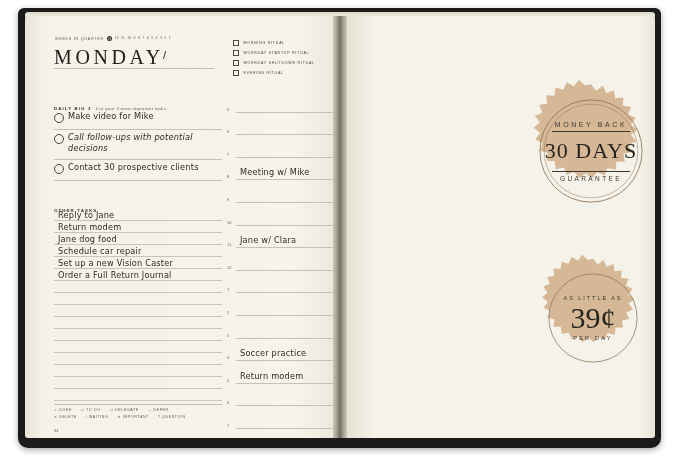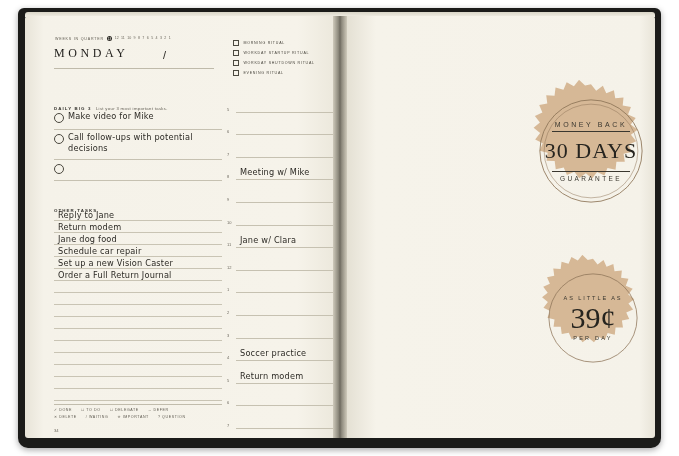--- a/index.html
+++ b/index.html
@@ -84,40 +84,40 @@
   .weeks-label { font-size: 3.6px; letter-spacing: .8px; color: #5d594f; text-transform: uppercase; }
   .weeks-nums { display: flex; gap: 2.4px; font-size: 3.6px; color: #6b675d; }
   .weeks-nums span.cur {
     background: #2c2a25; color: #f4f1e8; border-radius: 50%;
     width: 5.4px; height: 5.4px; display: inline-flex; align-items: center; justify-content: center;
     font-size: 3.2px;
   }
 
   .day-title {
     position: absolute; left: 7px; top: 30px;
-    font-size: 12px; letter-spacing: 3.6px; color: #1f1d1a;
+    font-size: 20px; letter-spacing: 3.6px; color: #1f1d1a;
     font-family: "Liberation Serif", serif;
   }
   .date-slash {
     position: absolute; left: 116px; top: 33px;
     font-size: 11px; color: #2b2924;
   }
   .title-rule {
     position: absolute; left: 7px; top: 52px; width: 160px; height: 1px; background: #bfbaaa;
   }
 
   .big3-label { position: absolute; left: 7px; top: 80px; }
   .big3-label .cap { font-size: 4.4px; letter-spacing: 1.1px; color: #33312c; font-weight: bold; }
   .big3-label .sub { font-size: 4.2px; letter-spacing: .35px; color: #5f5b51; }
 
   .big3 { position: absolute; left: 7px; top: 93px; width: 168px; }
   .big3 .row {
     position: relative; height: 21px;
   }
-  .big3 .row.tall { height: 30px; }
+  .big3 .row.tall { height: 30px; font-style: italic; }
   .circle {
     position: absolute; left: 0; top: 4px;
     width: 8px; height: 8px; border: 1px solid #4b483f; border-radius: 50%;
   }
   .rule {
     position: absolute; left: 0; right: 0; bottom: 0; height: 1px; background: #c6c1b1;
   }
   .big3 .txt { position: absolute; left: 14px; top: 2px; width: 152px; line-height: 11px; }
 
   .other-label { position: absolute; left: 7px; top: 182px; }
@@ -215,20 +215,21 @@
             <span class="txt hand">Make video for Mike</span>
             <span class="rule"></span>
           </div>
           <div class="row tall">
             <span class="circle"></span>
             <span class="txt hand">Call follow-ups with potential decisions</span>
             <span class="rule"></span>
           </div>
           <div class="row">
             <span class="circle"></span>
+            <span class="txt hand">Contact 30 prospective clients</span>
             <span class="rule"></span>
           </div>
         </div>
 
         <div class="other-label">
           <span class="cap">OTHER TASKS</span>
         </div>
 
         <div class="other-lines">
           <div class="ln">

